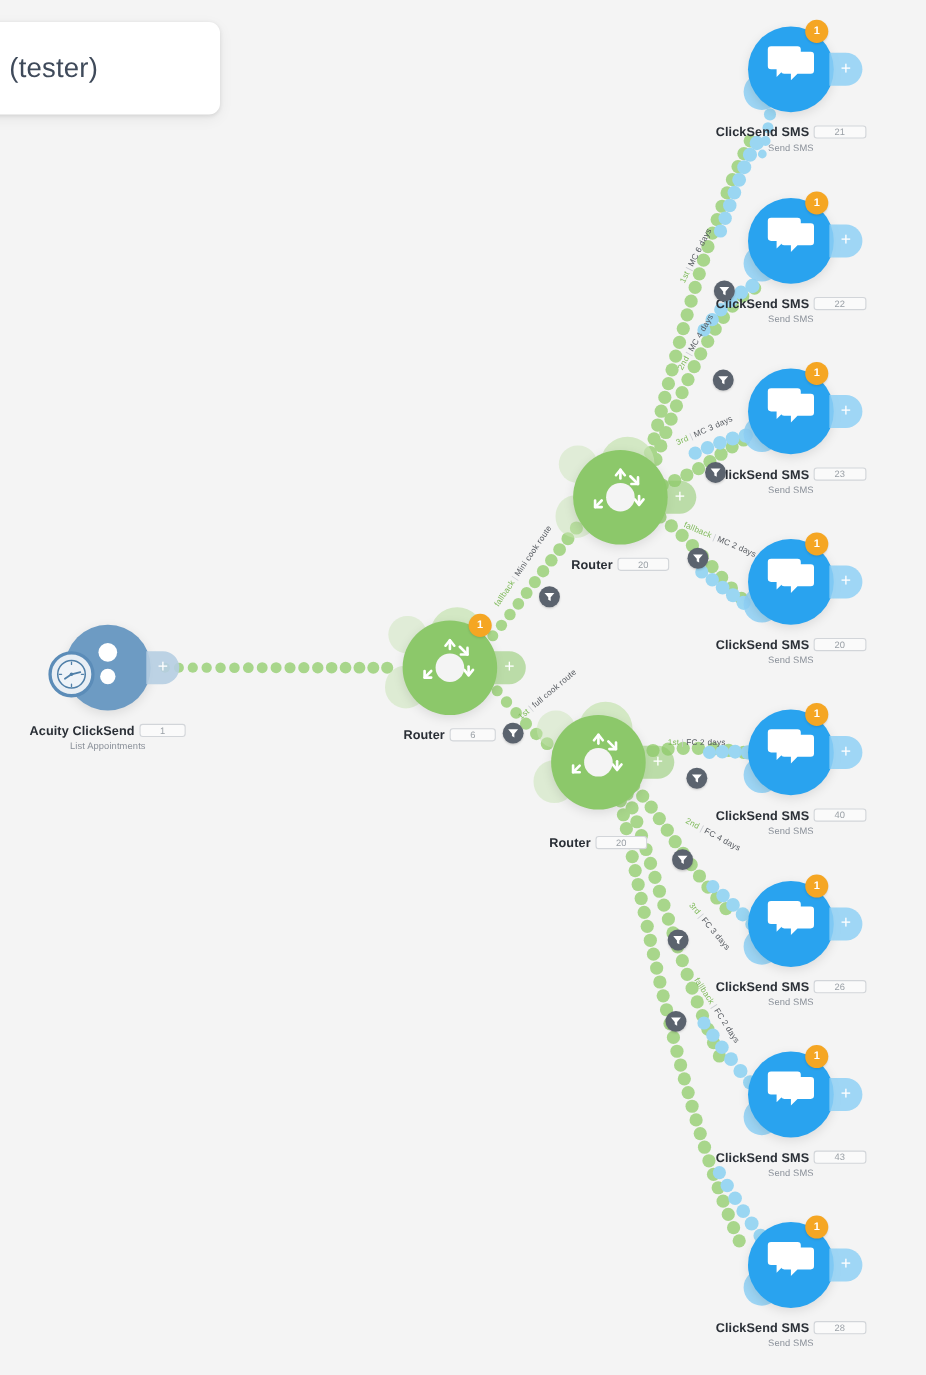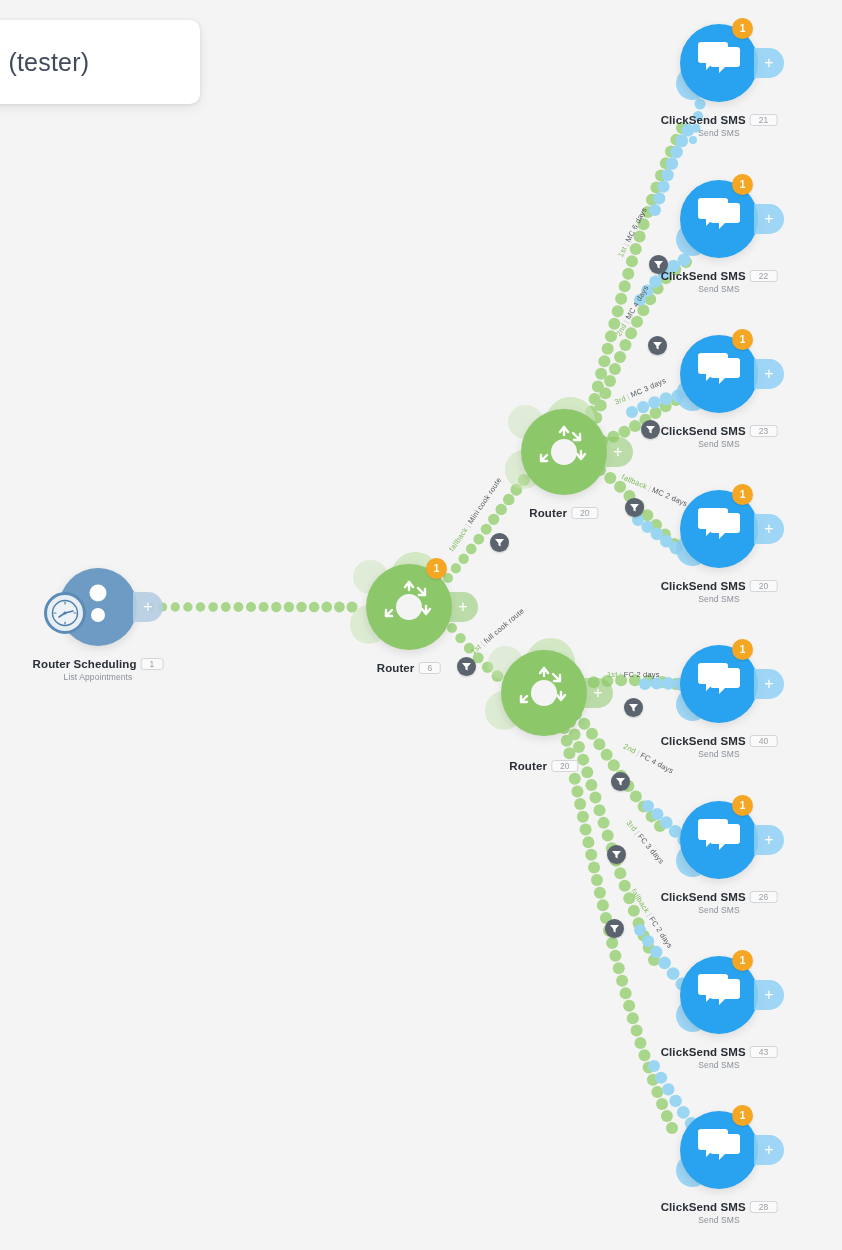--- a/index.html
+++ b/index.html
@@ -55,21 +55,21 @@
     left:50%;
     transform:translateX(-50%);
   }
   .nodelabel .ttl{
     font-size:11.5px;font-weight:bold;color:#2a2f36;letter-spacing:.1px;
   }
   .nodelabel .num{
     display:inline-block;
     font-size:8.5px;color:#9aa0a6;
     border:1px solid #d2d5d9;border-radius:3px;
-    padding:0px 8px;margin-left:4px;
+    padding:0px 18px;margin-left:4px;
     vertical-align:1px;background:#fafafa;
     font-weight:normal;
     text-align:right;
   }
   .nodelabel .sub{
     font-size:8.5px;color:#8a9099;margin-top:2px;letter-spacing:.1px;
   }
 
   
   .badge{
@@ -371,21 +371,21 @@
             <svg width="30" height="30" viewBox="0 0 30 30">
     <circle cx="15" cy="15" r="12.5" fill="#eef3f8" stroke="#4f7fa8" stroke-width="1.4"></circle>
     <path d="M15 15 L23 13" stroke="#4f7fa8" stroke-width="1.6" stroke-linecap="round"></path>
     <path d="M15 15 L9 19" stroke="#4f7fa8" stroke-width="1.6" stroke-linecap="round"></path>
     <circle cx="15" cy="15" r="1.6" fill="#4f7fa8"></circle>
     <path d="M15 4 L15 6 M15 24 L15 26 M4 15 L6 15 M24 15 L26 15" stroke="#4f7fa8" stroke-width="1.2" stroke-linecap="round"></path>
   </svg>
           </div>
 
       <div class="nodelabel" style="top:90px;">
-        <div class="ttl"><span>Router Scheduling</span><span class="num">1</span></div>
+        <div class="ttl"><span>Acuity ClickSend</span><span class="num">1</span></div>
         <div class="sub">List Appointments</div>
       </div>
     </div>
       </div>
       <div class="node" style="left: 366px; top: 564px; width: 86px; height: 86px;">
     <div class="bubble" style="position:absolute;inset:0;">
       <div class="puff" style="width:49.449999999999996px;height:49.449999999999996px;left:24.939999999999998px;top:-12.040000000000001px;background:#c8e4b4;opacity:.75"></div>
           <div class="puff" style="width:43px;height:43px;left:30.959999999999997px;top:38.7px;background:#c8e4b4;opacity:.6"></div>
           <div class="puff" style="width:38.7px;height:38.7px;left:-16.34px;top:40.85px;background:#c8e4b4;opacity:.5"></div>
           <div class="puff" style="width:34.4px;height:34.4px;left:-12.9px;top:-4.3px;background:#c8e4b4;opacity:.45"></div>

